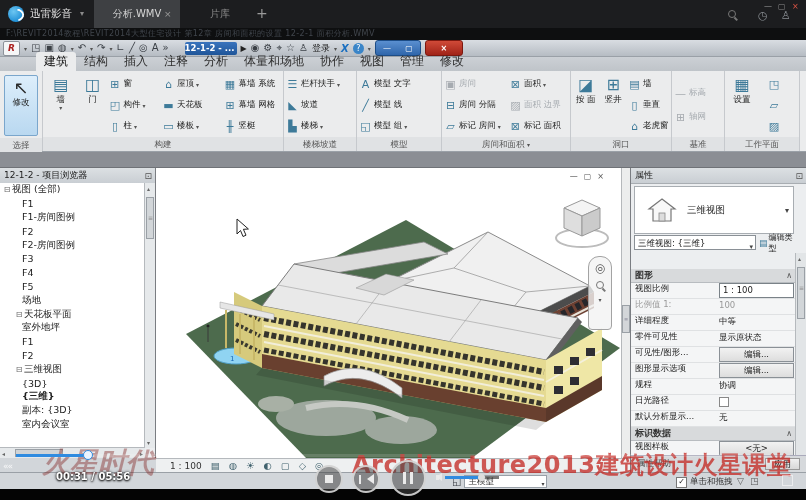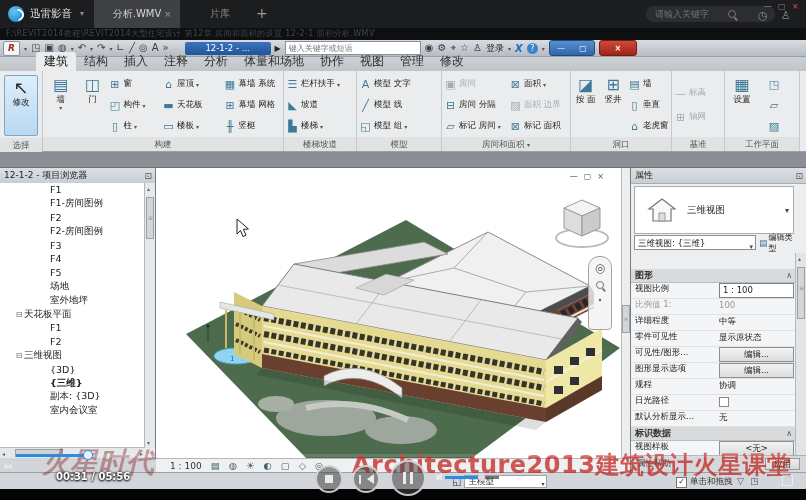--- a/index.html
+++ b/index.html
@@ -31,22 +31,22 @@
   #wmin{left:764px;} #wmax{left:778px;} #wclose{left:792px;color:#e05545;}
   #pathbar{left:0;top:28px;width:806px;height:12px;background:#0e0f10;color:#41464d;
         font-size:8px;line-height:12px;padding-left:6px;letter-spacing:.4px;white-space:nowrap;overflow:hidden;box-sizing:border-box;}
   
   #qat{left:0;top:40px;width:806px;height:17px;background:linear-gradient(#d9dde2,#b6bcc3);
         display:flex;align-items:center;gap:4px;padding-left:3px;box-sizing:border-box;border-bottom:1px solid #9aa0a7;}
   .qic{font-size:10px;color:#3a3f45;line-height:1;}
   .qdd{font-size:6px;color:#555;}
   #rlogo{width:15px;height:13px;background:#f5f6f7;border:1px solid #8c929a;border-radius:2px;
         color:#a22;font-weight:bold;font-style:italic;font-size:9px;text-align:center;line-height:12px;}
-  #doctitle{width:86px;height:13px;background:linear-gradient(#3a74bd,#1f5599);border-radius:2px;
-        color:#fff;font-size:8.5px;text-align:center;line-height:13px;overflow:hidden;white-space:nowrap;}
+  #doctitle{width:52px;height:13px;background:linear-gradient(#3a74bd,#1f5599);border-radius:2px;
+        color:#fff;font-size:8.5px;text-align:left;line-height:13px;overflow:hidden;white-space:nowrap;font-weight:bold;}
   #qplay{font-size:8px;color:#222;}
   #qsearch{width:128px;height:12px;background:#fff;border:1px solid #8a9099;font-size:8px;color:#333;padding:0 3px;outline:none;}
   #qsearch::placeholder{color:#777;}
   #signin{font-size:9px;color:#222;}
   .qx{color:#1a6fc0;font-weight:bold;font-style:italic;font-size:10px;}
   .qhelp{width:11px;height:11px;border-radius:50%;background:#3a85c8;color:#fff;font-size:8px;text-align:center;line-height:11px;}
   .pill{height:14px;border-radius:3px;display:flex;align-items:center;justify-content:space-around;color:#fff;font-size:8px;}
   #pill-blue{width:44px;background:linear-gradient(#5a8fd0,#2f66ab);border:1px solid #1c4c86;}
   #pill-red{width:36px;background:linear-gradient(#d04a38,#a02318);border:1px solid #7c180f;font-weight:bold;}
   
@@ -72,21 +72,21 @@
   
   #browser{left:0;top:168px;width:156px;height:290px;background:#eceef0;border-right:1px solid #7a7d82;box-sizing:border-box;}
   #btitle,#ptitle{height:15px;background:linear-gradient(#dce0e3,#c9ced3);font-size:9px;color:#222;
         line-height:15px;padding-left:4px;border-bottom:1px solid #a8adb2;position:relative;}
   .pinic{position:absolute;right:3px;top:1px;font-size:9px;color:#555;}
   #tree{position:absolute;left:0;top:15px;right:10px;bottom:10px;background:#fff;border-right:1px solid #b8bcc0;overflow:hidden;}
   .trow{height:13.8px;display:flex;align-items:center;font-size:9.5px;color:#1d1d1d;white-space:nowrap;}
   .trow .texp{width:10px;color:#666;font-size:8px;text-align:center;}
   .trow.expander .texp::before{content:"⊟";}
   .trow.bold{font-weight:bold;}
-  .lv0{padding-left:2px;} .lv1{padding-left:14px;} .lv2{padding-left:40px;}
+  .lv0{padding-left:2px;} .lv1{padding-left:14px;} .lv2{padding-left:12px;}
   .vscroll{position:absolute;right:0;top:15px;bottom:10px;width:10px;background:#e6e9eb;border-left:1px solid #b5b9bd;}
   .vthumb{position:absolute;left:1px;right:1px;top:14px;height:40px;background:#d2d6d9;border:1px solid #9aa0a6;
         font-size:6px;color:#888;text-align:center;line-height:40px;letter-spacing:-1px;}
   .sarrow{position:absolute;font-size:6px;color:#666;left:2px;}
   .hscroll{position:absolute;left:0;right:10px;bottom:0;height:10px;background:#e6e9eb;border-top:1px solid #b5b9bd;
         font-size:6px;color:#666;display:flex;align-items:center;}
   .hthumb{width:46px;height:6px;background:#cfd3d6;border:1px solid #9aa0a6;margin-left:10px;}
   
   #canvas{left:156px;top:168px;width:474px;height:290px;background:#fff;overflow:hidden;}
   #cwin{right:20px;top:4px;font-size:8px;color:#555;letter-spacing:6px;}
@@ -170,21 +170,20 @@
 <body>
 
 <div id="titlebar" class="abs">
   <div id="logo" class="abs"></div>
   <div id="appname" class="abs">迅雷影音</div>
   <div id="appdd" class="abs">▾</div>
   <div id="tab-active" class="abs ptab">分析.WMV</div>
   <div id="tab-close" class="abs">×</div>
   <div id="tab-lib" class="abs ptab">片库</div>
   <div id="newtab" class="abs">+</div>
-  <input id="psearch" class="abs" placeholder="请输入关键字" style="">
   <div id="pmag" class="abs mag"></div>
   <div id="pclock" class="abs">◷</div>
   <div id="puser" class="abs">♙</div>
   <div id="wmin" class="abs wbtn">—</div>
   <div id="wmax" class="abs wbtn">▢</div>
   <div id="wclose" class="abs wbtn">×</div>
 </div>
 
 <div id="pathbar" class="abs">F:\REVIT2014教程\REVIT2014大型住宅设计 第12章 房间和面积的设置 12-2-1 面积分析.WMV</div>
 
@@ -200,21 +199,20 @@
   <span class="qic">↷</span>
   <span class="qdd">▾</span>
   <span class="qic">∟</span>
   <span class="qic">╱</span>
   <span class="qic">◎</span>
   <span class="qic">A</span>
   <span class="qic">»</span>
   <span style="width:8px"></span>
   <span id="doctitle">12-1-2 - ...</span>
   <span id="qplay">▶</span>
-  <input id="qsearch" placeholder="键入关键字或短语" style="">
   <span class="qic">◉</span>
   <span class="qic">⚙</span>
   <span class="qic">⌖</span>
   <span class="qic">☆</span>
   <span class="qic">♙</span>
   <span id="signin">登录</span>
   <span class="qdd">▾</span>
   <span class="qx">X</span>
   <span class="qhelp">?</span>
   <span class="qdd">▾</span>
@@ -449,20 +447,24 @@
   </div>
 </div>
 
 <div id="optionsbar" class="abs"></div>
 
 <div id="browser" class="abs">
   <div id="btitle"><span>12-1-2 - 项目浏览器</span>
     <span class="pinic">⊡</span></div>
   <div id="tree">
 
+      <div class="trow lv0 expander">
+        <span class="texp"></span>
+        <span class="tlab">视图 (全部)</span>
+      </div>
 
 
       <div class="trow lv2">
         <span class="texp"></span>
         <span class="tlab">F1</span>
       </div>
 
       <div class="trow lv2">
         <span class="texp"></span>
         <span class="tlab">F1-房间图例</span>
@@ -491,28 +493,28 @@
       <div class="trow lv2">
         <span class="texp"></span>
         <span class="tlab">F5</span>
       </div>
 
       <div class="trow lv2">
         <span class="texp"></span>
         <span class="tlab">场地</span>
       </div>
 
+      <div class="trow lv1 expander">
+        <span class="texp"></span>
+        <span class="tlab">天花板平面</span>
+      </div>
+
       <div class="trow lv2">
         <span class="texp"></span>
         <span class="tlab">室外地坪</span>
-      </div>
-
-      <div class="trow lv1 expander">
-        <span class="texp"></span>
-        <span class="tlab">天花板平面</span>
       </div>
 
       <div class="trow lv2">
         <span class="texp"></span>
         <span class="tlab">F1</span>
       </div>
 
       <div class="trow lv2">
         <span class="texp"></span>
         <span class="tlab">F2</span>

